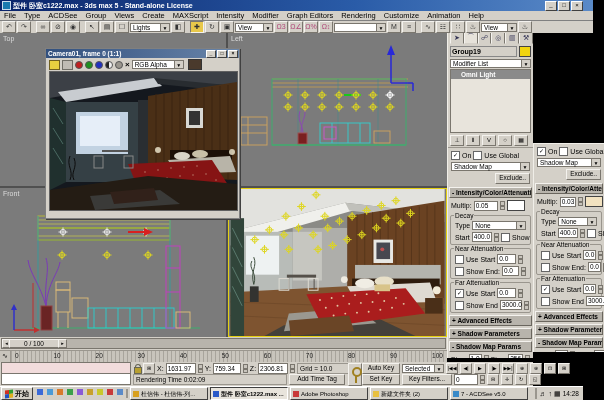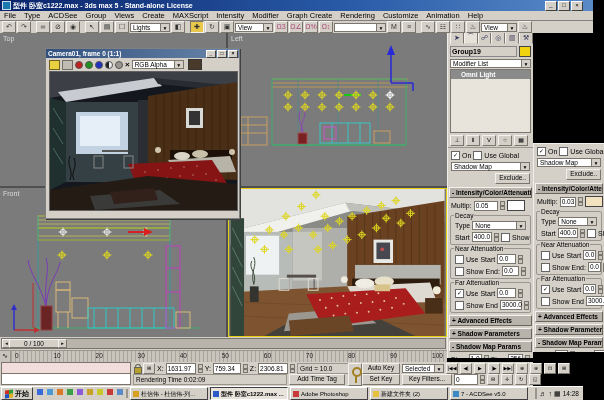--- a/index.html
+++ b/index.html
@@ -143,21 +143,21 @@
   <div class="abs menubar">
       <span class="mi">File</span>
       <span class="mi">Type</span>
       <span class="mi">ACDSee</span>
       <span class="mi">Group</span>
       <span class="mi">Views</span>
       <span class="mi">Create</span>
       <span class="mi">MAXScript</span>
       <span class="mi">Intensity</span>
       <span class="mi">Modifier</span>
-      <span class="mi">Graph Create</span>
+      <span class="mi">Graph Editors</span>
       <span class="mi">Rendering</span>
       <span class="mi">Customize</span>
       <span class="mi">Animation</span>
       <span class="mi">Help</span>
     </div>
 
   <div class="abs toolbar">
     <span class="tbtn">↶</span>
     <span class="tbtn">↷</span>
     <span class="tsep"></span>

